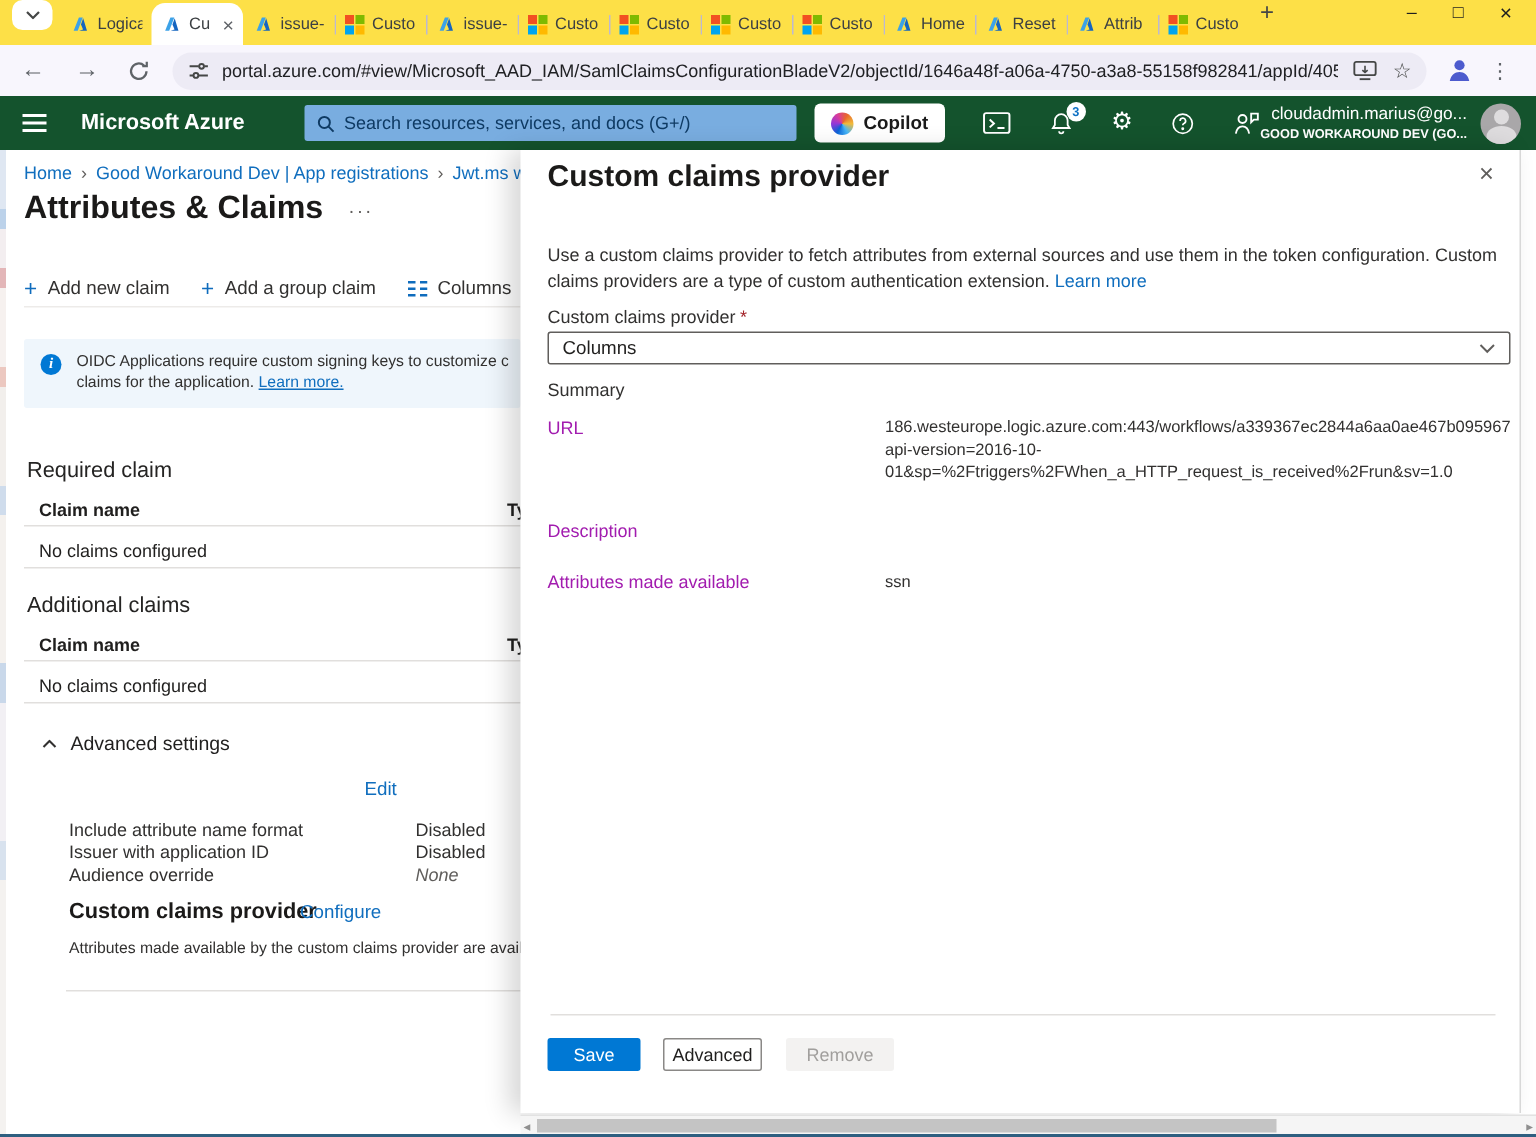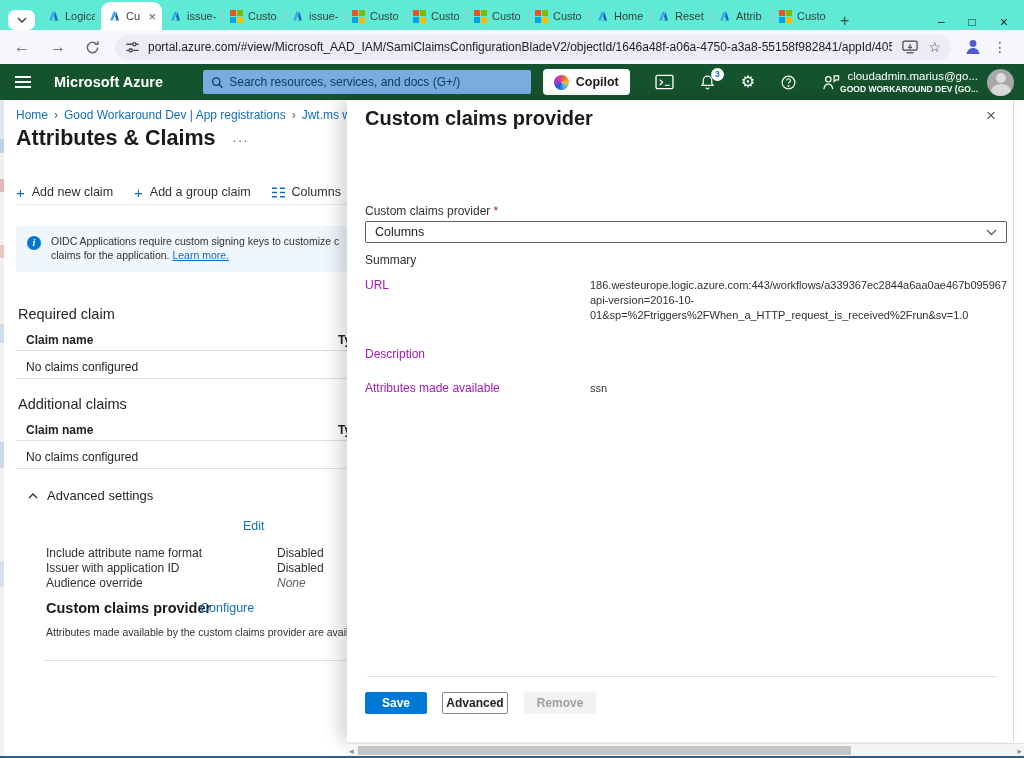--- a/index.html
+++ b/index.html
@@ -1,21 +1,21 @@
 <!DOCTYPE html>
 <html><head>
 <meta charset="utf-8">
 <style>
   *{box-sizing:border-box;margin:0;padding:0}
   html,body{width:1024px;height:758px}
   body{font-family:"Liberation Sans","DejaVu Sans",sans-serif;background:#fff}
   #screen{position:relative;width:1024px;height:758px;overflow:hidden;background:#fff}
 
   
-  .tabstrip{position:absolute;left:0;top:0;width:1024px;height:30px;background:#5eead4;display:flex;align-items:flex-end}
+  .tabstrip{position:absolute;left:0;top:0;width:1024px;height:30px;background:#fde047;display:flex;align-items:flex-start}
   .tab-search{width:27px;height:20px;background:#fff;border-radius:7px;margin-left:8px;display:flex;align-items:center;justify-content:center;color:#454746;flex:none;cursor:pointer}
   .tabs{display:flex;height:30px;align-items:flex-end;margin-left:5px}
   .tab{width:61px;height:28px;display:flex;align-items:center;padding:0 6px;position:relative;border-radius:9px 9px 0 0;color:#3c4043;font-size:11px;flex:none;cursor:pointer;overflow:hidden}
   .tab.active{background:#fff}
   .tab:not(.active)+.tab:not(.active)::before{content:"";position:absolute;left:0;top:8px;height:13px;width:1px;background:#bcb8d2}
   .favicon{width:14px;height:14px;flex:none;margin-right:5px;display:flex;align-items:center;justify-content:center}
   .msq{display:grid;grid-template-columns:6px 6px;grid-auto-rows:6px;gap:1px}
   .msq i{display:block;width:6px;height:6px}
   .tab-label{white-space:nowrap;overflow:hidden;flex:1}
   .tab-close{flex:none;margin-left:2px;font-size:13px;line-height:1;color:#5f6368}
@@ -92,21 +92,21 @@
   .p-desc a{color:#106ebe;text-decoration:none;cursor:pointer}
   .p-label{position:absolute;left:18px;top:104px;font-size:12px;color:#323130;white-space:nowrap}
   .req{color:#a4262c;margin-left:3px}
   .p-select{position:absolute;left:18px;top:121px;width:642px;height:22px;border:1px solid #605e5c;border-radius:2px;background:#fff;display:flex;align-items:center;padding:0 9px;font-size:12.5px;color:#201f1e;cursor:pointer}
   .p-select svg{margin-left:auto}
   .p-sum{position:absolute;left:18px;top:153px;font-size:12px;color:#323130}
   .p-kl{position:absolute;left:18px;font-size:12px;color:#a21caf;white-space:nowrap}
   .p-kv{position:absolute;left:243px;right:6px;font-size:11px;color:#323130;line-height:15px;overflow:hidden}
   .p-kv div{white-space:nowrap;overflow:hidden}
   .p-rule{position:absolute;left:20px;top:576px;width:630px;height:1px;background:#e1dfdd}
-  .btn{position:absolute;top:592px;height:22px;border-radius:2px;font-size:12px;font-weight:700;display:flex;align-items:center;justify-content:center;cursor:pointer;font-family:inherit}
+  .btn{position:absolute;top:592px;height:22px;border-radius:2px;font-size:12px;font-weight:400;display:flex;align-items:center;justify-content:center;cursor:pointer;font-family:inherit}
   .btn-save{left:18px;width:62px;background:#0078d4;border:1px solid #0078d4;color:#fff}
   .btn-discard{left:95px;width:66px;background:#fff;border:1px solid #8a8886;color:#201f1e}
   .btn-remove{left:177px;width:72px;background:#f3f2f1;border:1px solid #f3f2f1;color:#a19f9d;cursor:default}
 
   
   .hscroll{position:absolute;left:347px;top:743px;width:677px;height:13px;background:#f5f5f5;border-top:1px solid #e2e2e2;z-index:6}
   .harrow{position:absolute;top:2px;color:#8f8f8f;font-size:9px;line-height:10px;cursor:pointer}
   .harrow.l{left:2px}.harrow.r{right:2px}
   .hthumb{position:absolute;left:11px;top:2px;width:493px;height:9px;background:#c4c4c4;cursor:pointer}
   .bstrip{position:absolute;left:0;top:756px;width:1024px;height:2px;background:#2e5f80;z-index:7}
@@ -440,20 +440,24 @@
     <div class="sub-h" style="left:46px;top:500px">Custom claims provider</div>
     <a class="lnk" style="left:200px;top:501px">Configure</a>
     <div class="note">Attributes made available by the custom claims provider are available un</div>
     <div class="rule" style="left:44px;top:560px;width:303px"></div>
   </div>
 
   <div class="panel">
     <div class="p-title">Custom claims provider</div>
     <span class="p-close">×</span>
 
+    <div class="p-desc">
+      <span>Use a custom claims provider to fetch attributes from external sources and use them in the token configuration. Custom claims providers are a type of custom authentication extension.</span>
+      <a>Learn more</a>
+    </div>
 
     <div class="p-label">
       <span>Custom claims provider</span><span class="req">*</span>
     </div>
     <div class="p-select">
       <span>Columns</span>
       <svg width="11" height="7" viewBox="0 0 11 7">
           <path d="M1 1l4.5 4.5L10 1" fill="none" stroke="#605e5c" stroke-width="1.3"></path>
         </svg>
     </div>

